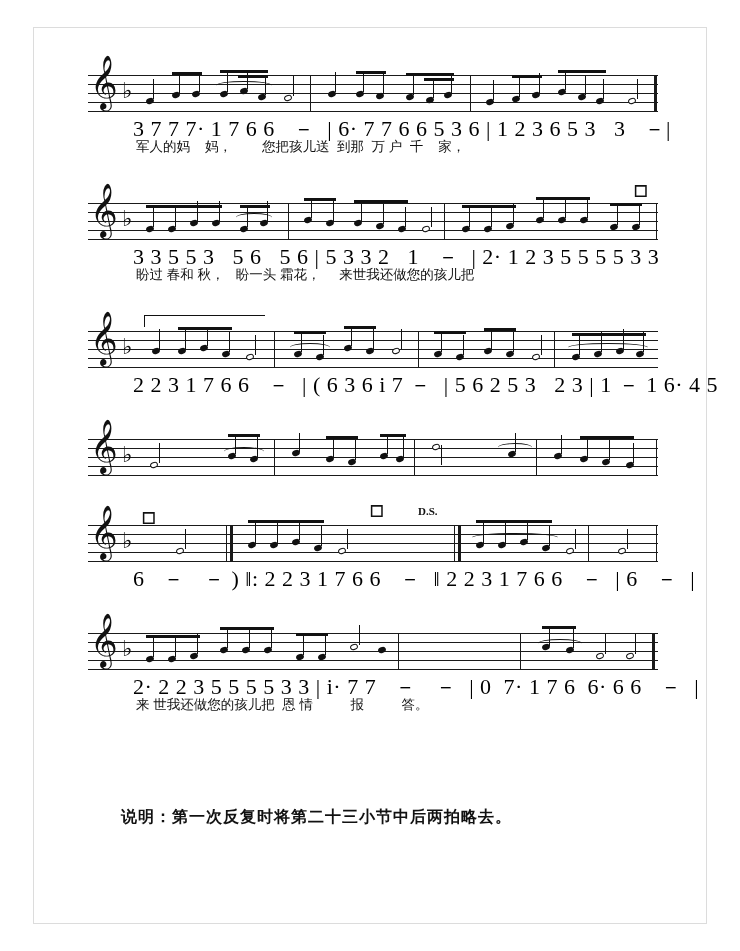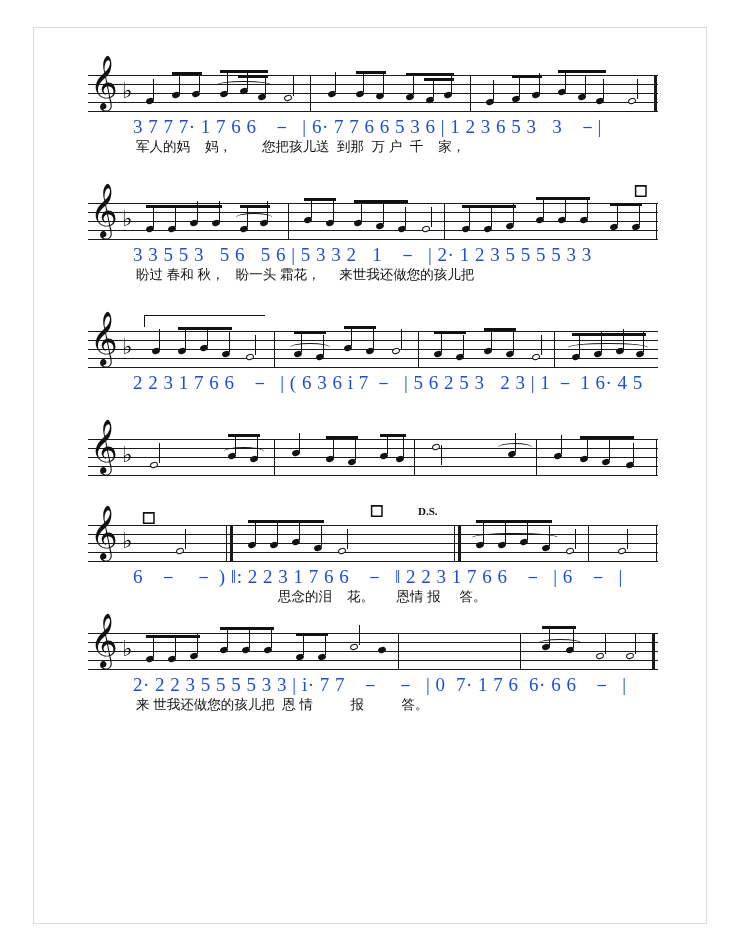--- a/index.html
+++ b/index.html
@@ -133,22 +133,22 @@
     border-left: 1.3px solid #111;
     border-top: 1.3px solid #111;
     height: 11px;
   }
   
   .jianpu {
     position: relative;
     margin-top: 3px;
     height: 24px;
     font-family: "Liberation Serif", serif;
-    font-size: 19px;
-    color: #1d4ed8;
+    font-size: 22px;
+    color: #000000;
     letter-spacing: 0.5px;
     white-space: pre;
   }
   .jianpu span.seg {
     position: absolute;
     top: 0;
     white-space: pre;
   }
   
   .lyric {
@@ -493,23 +493,20 @@
         <div class="beam" style="left:388px; top:3px; width:76px;"></div>
         <div class="slur" style="left:384px; top:16px; width:86px;"></div>
         <div class="head hollow" style="left:478px; top:31px;"></div>
           <div class="stem" style="left:487px; top:12px; height:20px;"></div>
         <div class="head hollow" style="left:530px; top:31px;"></div>
           <div class="stem" style="left:539px; top:12px; height:20px;"></div>
       </div>
       <div class="jianpu">
         <span class="seg" style="left:45px;">6   －   － ) ‖: 2 2 3 1 7 6 6   －  ‖ 2 2 3 1 7 6 6   －  | 6   －  |</span>
       </div>
-      <div class="lyric">
-        <span class="seg" style="left:190px;">思念的泪    花。      恩情 报     答。</span>
-      </div>
     </div>
 
     <div class="system" style="top:598px;">
       <div class="staff">
         <div class="line l1"></div>
           <div class="line l2"></div>
           <div class="line l3"></div>
           <div class="line l4"></div>
           <div class="line l5"></div>
         <div class="clef">𝄞</div>
@@ -553,14 +550,15 @@
           <div class="stem" style="left:547px; top:9px; height:20px;"></div>
       </div>
       <div class="jianpu">
         <span class="seg" style="left:45px;">2· 2 2 3 5 5 5 5 3 3 | i· 7 7   －   －  | 0  7· 1 7 6  6· 6 6   －  |</span>
       </div>
       <div class="lyric">
         <span class="seg" style="left:48px;">来 世我还做您的孩儿把  恩 情          报          答。</span>
       </div>
     </div>
 
+    <div class="footnote">说明：第一次反复时将第二十三小节中后两拍略去。</div>
   </div>
 </div>
 
 </body></html>

